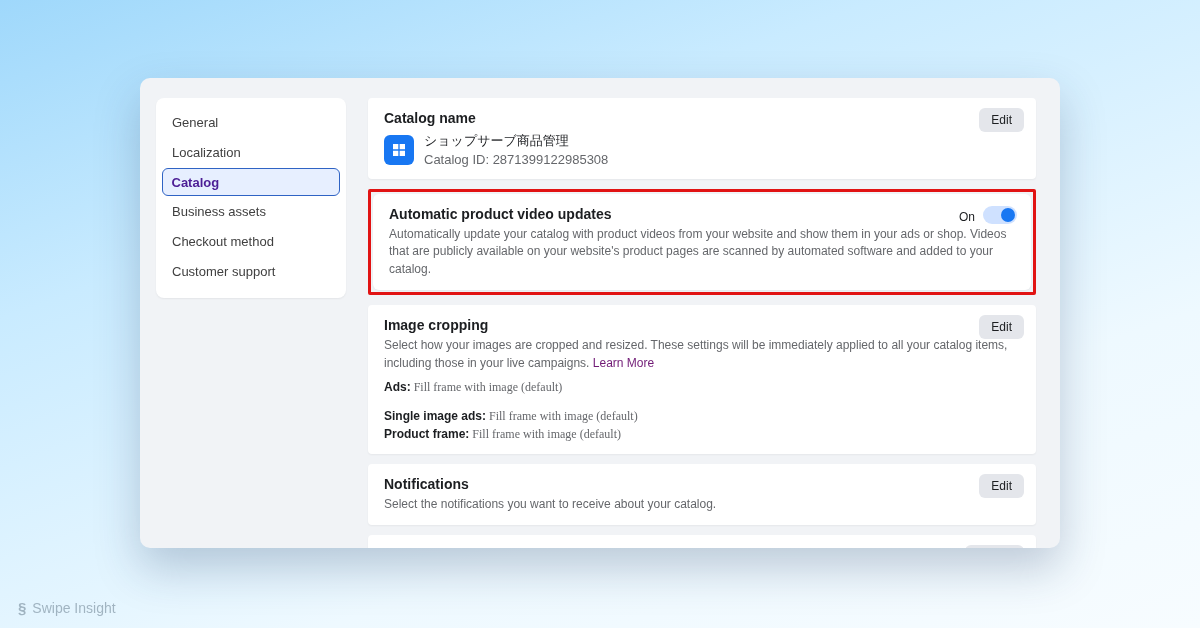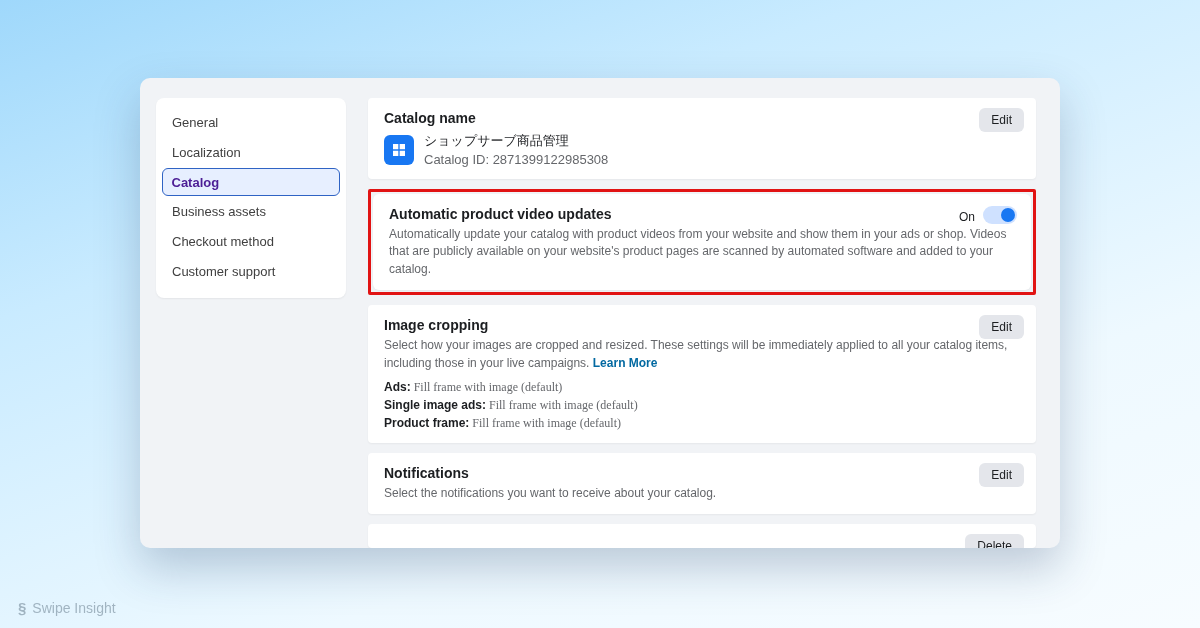--- a/index.html
+++ b/index.html
@@ -65,21 +65,21 @@
   .toggle{
     width:34px;height:18px;background:#cfe1ff;border-radius:20px;position:relative;cursor:pointer;
   }
   .toggle .knob{
     position:absolute;right:2px;top:2px;width:14px;height:14px;border-radius:50%;
     background:#1877f2;
   }
   .kv-line{font-size:12px;color:#1c1e21;margin-top:8px;}
   .kv-line b{font-weight:700;}
   .kv-line span{color:#65676b;font-family:Liberation Serif, serif;}
-  .learn-link{color:#0369a1;cursor:pointer;font-weight:bold;}
+  .learn-link{color:#701a75;cursor:pointer;}
 </style>
 </head>
 <body>
 
 <div class="window">
 
   <nav class="sidebar">
     <a class="side-item">General</a>
     <a class="side-item">Localization</a>
     <a class="side-item active">Catalog</a>
@@ -119,21 +119,21 @@
       </div>
     </div>
 
     <div class="card">
       <h3>Image cropping</h3>
       <button class="edit-btn">Edit</button>
       <p class="desc">
         <span>Select how your images are cropped and resized. These settings will be immediately applied to all your catalog items, including those in your live campaigns. </span><span class="learn-link">Learn More</span>
       </p>
       <div class="kv-line"><b>Ads:</b><span> Fill frame with image (default)</span></div>
-      <div class="kv-line" style="margin-top:3px;"><b>Single image ads:</b><span> Fill frame with image (default)</span></div>
+      <div class="kv-line" style="margin-top:14px;"><b>Single image ads:</b><span> Fill frame with image (default)</span></div>
       <div class="kv-line" style="margin-top:3px;"><b>Product frame:</b><span> Fill frame with image (default)</span></div>
     </div>
 
     <div class="card">
       <h3>Notifications</h3>
       <button class="edit-btn">Edit</button>
       <p class="desc">Select the notifications you want to receive about your catalog.</p>
     </div>
 
     <div class="card">

